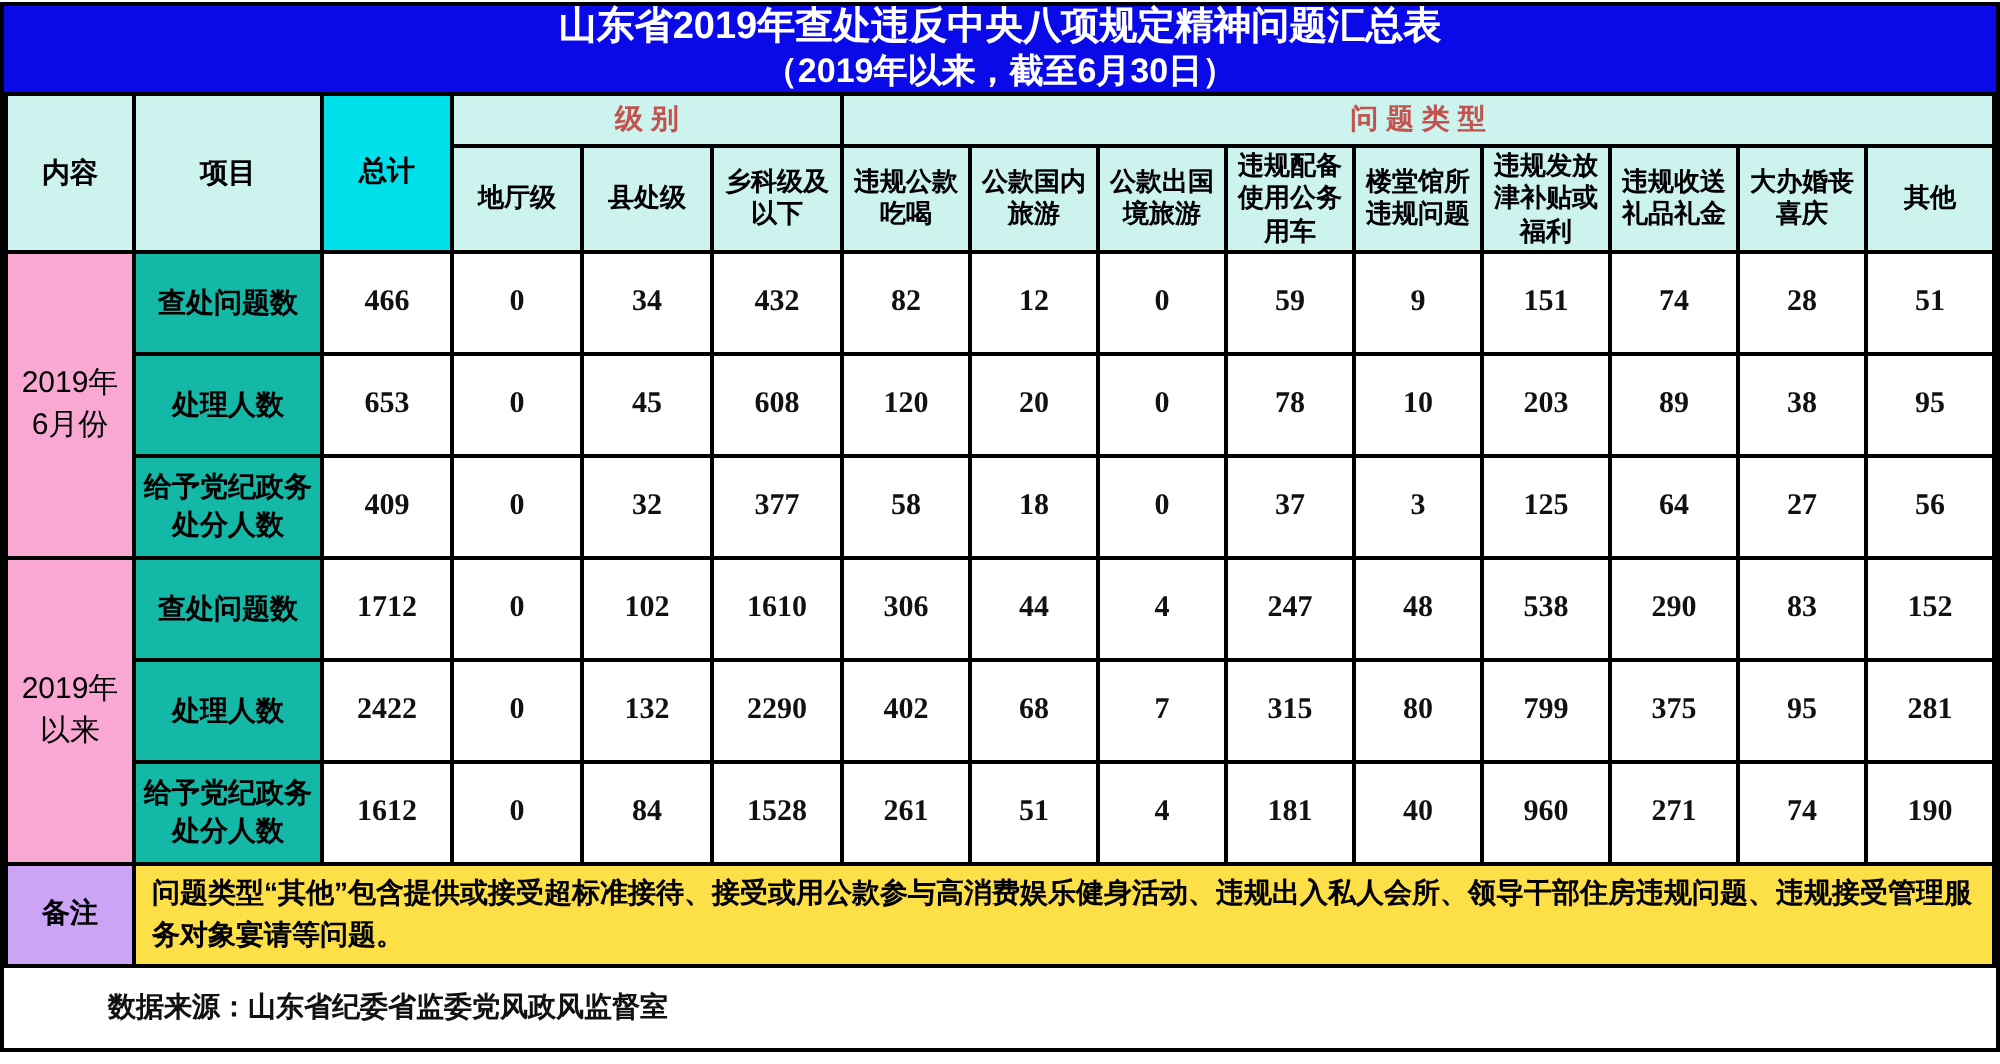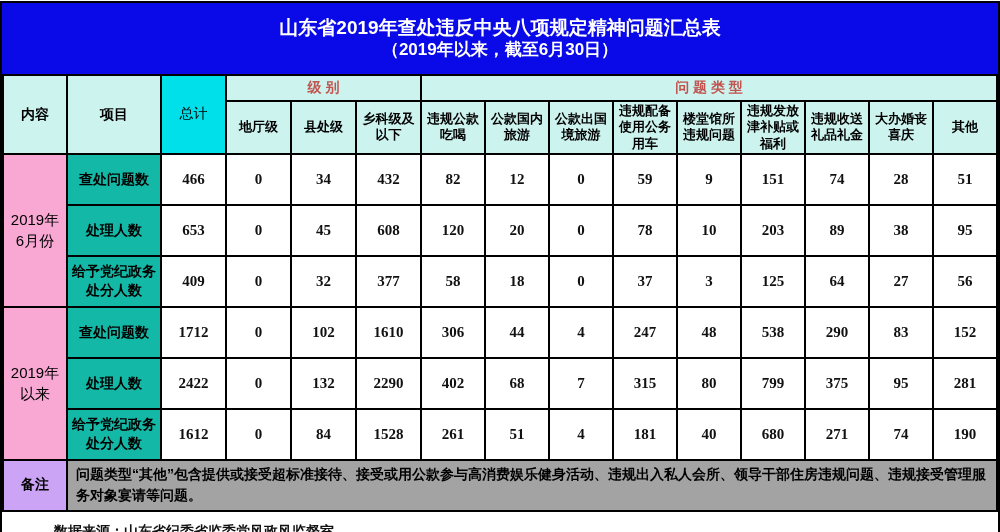--- a/index.html
+++ b/index.html
@@ -12,21 +12,21 @@
     width: 996px;
     margin: 1px auto 0 auto;
     border: 2px solid #000000;
     background: #ffffff;
   }
   
   .title-block {
     background: #0a0ae8;
     color: #ffffff;
     text-align: center;
-    height: 71px;
+    height: 43px;
     display: flex;
     flex-direction: column;
     justify-content: center;
     gap: 2px;
   }
   .title-main { font-size: 19px; font-weight: bold; line-height: 1.15; }
   .title-sub  { font-size: 17px; font-weight: bold; line-height: 1.1; }
 
   
   table {
@@ -58,21 +58,21 @@
   .band {
     background: #cdf3ef;
     color: #c1544e;
     font-size: 14px;
     font-weight: bold;
     margin-top: 12px;
   }
   .total-hdr {
     background: #00e0ea;
     font-size: 14px;
-    font-weight: normal;
+    font-weight: bold;
   }
   .period {
     background: #f9a8d4;
     font-size: 15px;
     font-weight: normal;
     white-space: pre-line;
     line-height: 1.4;
   }
   .rowlabel {
     background: #14b8a6;
@@ -87,21 +87,21 @@
     font-size: 15px;
     font-weight: bold;
     color: #111111;
   }
   .note-label {
     background: #cba4f5;
     font-size: 14px;
     font-weight: bold;
   }
   .note-text {
-    background: #a3a3a3;
+    background: #fde047;
     text-align: left;
     font-size: 14px;
     font-weight: bold;
     line-height: 1.55;
     padding: 3px 8px;
   }
 
   
   .footer {
     height: 40px;
@@ -256,21 +256,21 @@
           <td class="rowlabel">给予党纪政务处分人数</td>
           <td class="num">1612</td>
           <td class="num">0</td>
           <td class="num">84</td>
           <td class="num">1528</td>
           <td class="num">261</td>
           <td class="num">51</td>
           <td class="num">4</td>
           <td class="num">181</td>
           <td class="num">40</td>
-          <td class="num">680</td>
+          <td class="num">960</td>
           <td class="num">271</td>
           <td class="num">74</td>
           <td class="num">190</td>
         </tr>
       </tbody>
     <tfoot>
       <tr class="note-row">
         <td class="note-label">备注</td>
         <td class="note-text" colspan="14">问题类型“其他”包含提供或接受超标准接待、接受或用公款参与高消费娱乐健身活动、违规出入私人会所、领导干部住房违规问题、违规接受管理服务对象宴请等问题。</td>
       </tr>

